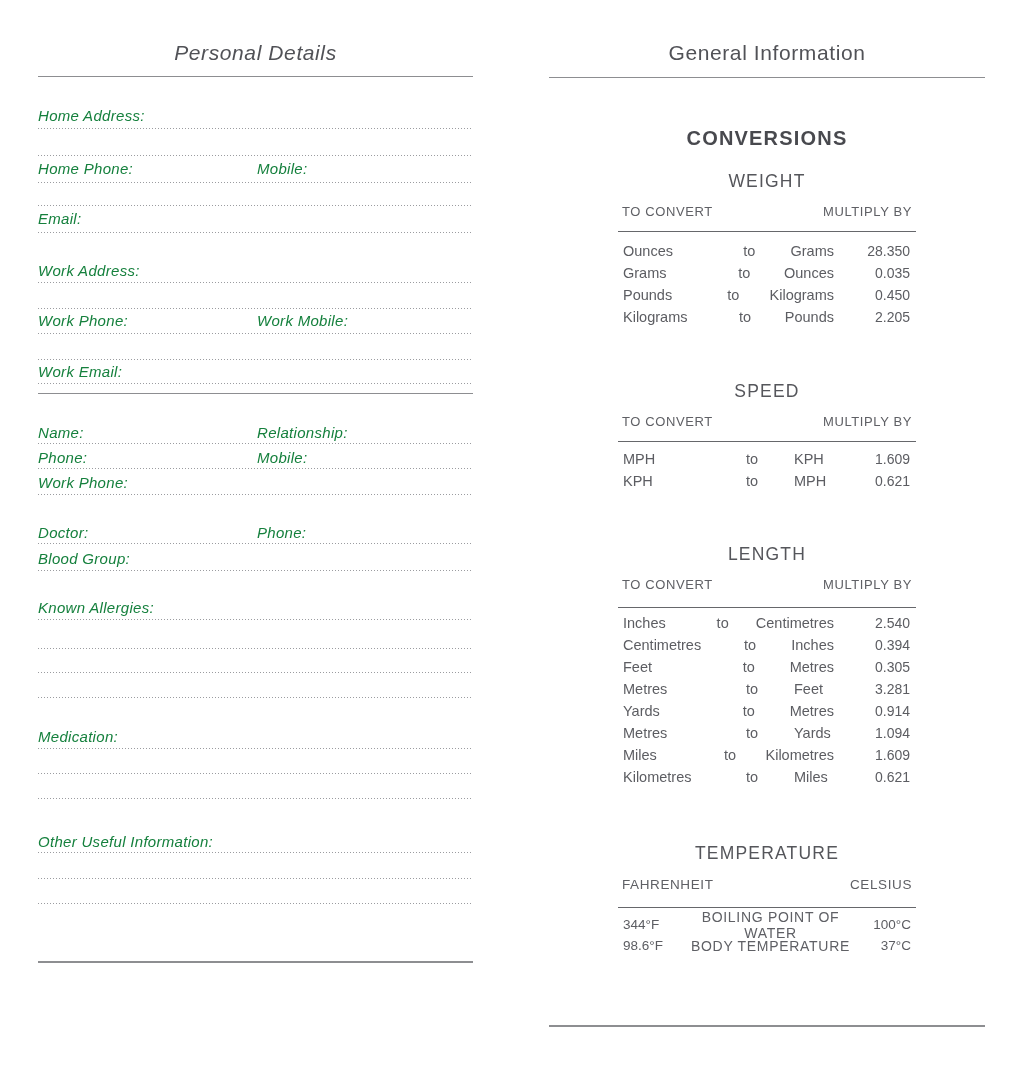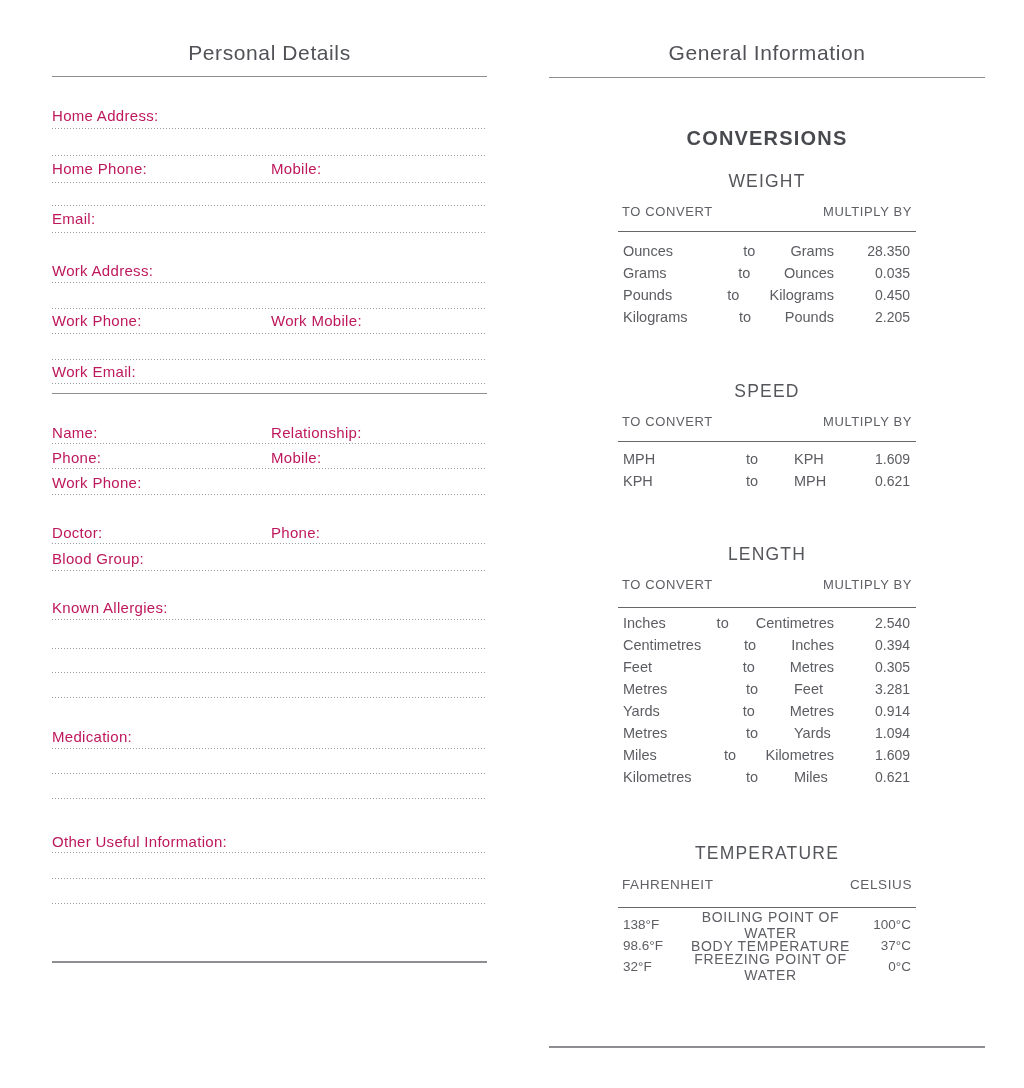--- a/index.html
+++ b/index.html
@@ -1,34 +1,34 @@
 <!DOCTYPE html>
 <html><head>
 <meta charset="utf-8">
 <style>
   html,body { margin:0; padding:0; background:#ffffff; }
   .page {
     position:relative; width:1024px; height:1088px; background:#ffffff;
     font-family:"Liberation Sans", sans-serif; overflow:hidden;
   }
   .col { position:absolute; top:0; }
-  .col-left  { left:52px;  width:435px; }
+  .col-left  { left:38px;  width:435px;font-style:italic; }
   .col-right { left:549px; width:436px; }
 
   .col-title {
     margin-top:40px; height:26px; line-height:26px; text-align:center;
     font-size:21px; font-weight:400; letter-spacing:0.6px; color:#515257;
   }
   .rule        { height:1px; background:#8d8e91; }
   .rule-title  { margin-top:10px; }
   .rule-bottom { height:2px; background:#8d8e91; }
 
   
   .label-row { position:relative; height:20px; line-height:20px;
-               font-size:15px; letter-spacing:0.3px; color:#be185d; }
+               font-size:15px; letter-spacing:0.3px; color:#15803d; }
   .label2 { position:absolute; left:219px; top:0; }
   .dotline { height:1px;
     background-image:repeating-linear-gradient(90deg,#9b9ca0 0 1px,transparent 1px 3px); }
 
   
   .conv-main-title {
     margin-top:47px; height:26px; line-height:26px; text-align:center;
     font-size:20px; font-weight:700; letter-spacing:1.2px; color:#48494e;
   }
   .conv-section { width:298px; margin:0 auto; }
@@ -277,32 +277,27 @@
     </div>
 
     <div class="conv-section" style="margin-top:54px">
       <div class="conv-title">TEMPERATURE</div>
       <div class="temp-head">
         <span>FAHRENHEIT</span>
         <span>CELSIUS</span>
       </div>
       <div class="temp-rule"></div>
       <div class="temp-row" style="margin-top:6px">
-        <span class="t-f">138°F</span>
+        <span class="t-f">344°F</span>
         <span class="t-label">BOILING POINT OF WATER</span>
         <span class="t-c">100°C</span>
       </div>
       <div class="temp-row">
         <span class="t-f">98.6°F</span>
         <span class="t-label">BODY TEMPERATURE</span>
         <span class="t-c">37°C</span>
       </div>
-      <div class="temp-row">
-        <span class="t-f">32°F</span>
-        <span class="t-label">FREEZING POINT OF WATER</span>
-        <span class="t-c">0°C</span>
-      </div>
     </div>
 
     <div class="rule-bottom" style="margin-top:69px"></div>
   </div>
 
 </div>
 
 </body></html>

